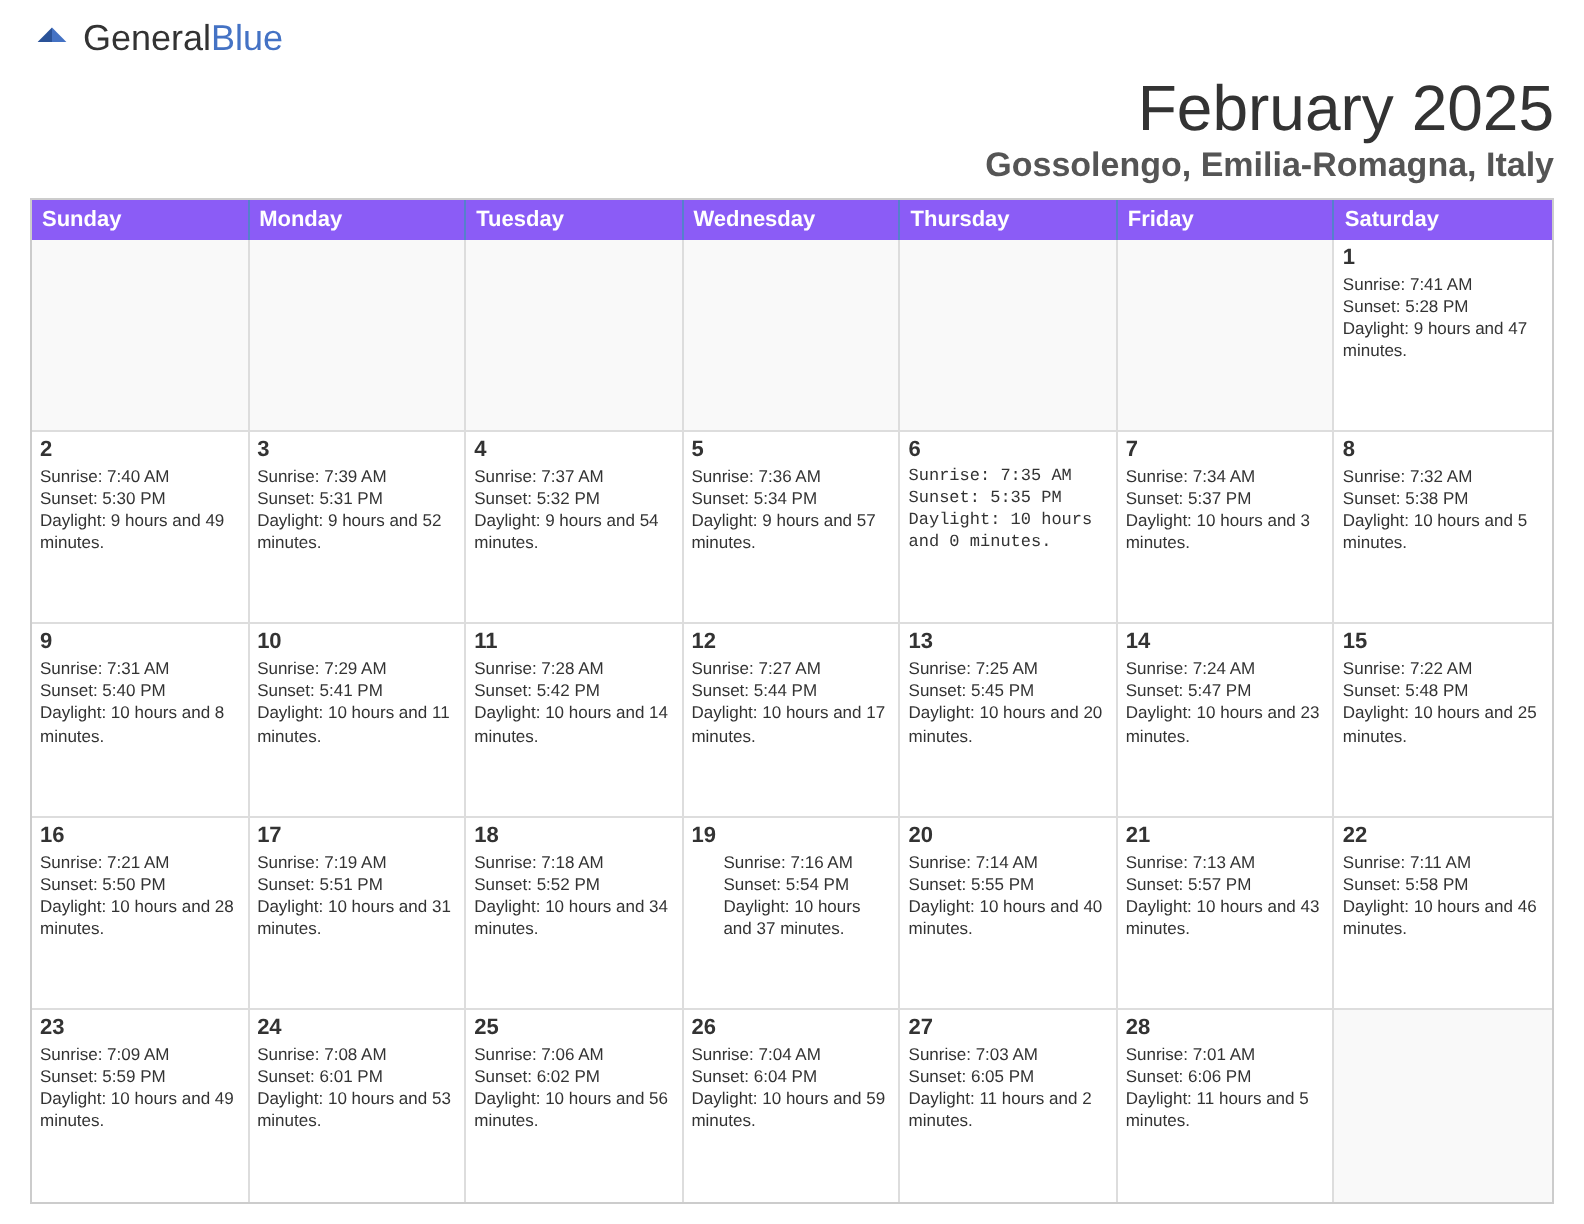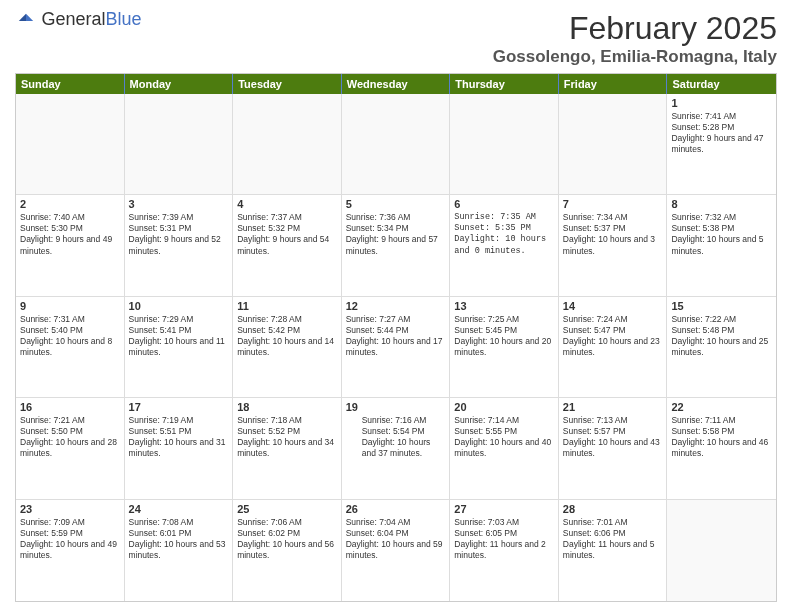--- a/index.html
+++ b/index.html
@@ -34,41 +34,42 @@
       line-height: 1.1;
     }
     .logo-text .blue { color: #4472C4; }
     .logo-icon {
       width: 18px;
       height: 18px;
       margin-left: 2px;
     }
     .title-area {
       text-align: right;
+      margin-top: 26px;
     }
     .month-title {
       font-size: 32px;
       color: #333;
       font-weight: normal;
     }
     .location {
       font-size: 17px;
       color: #555;
       font-weight: bold;
     }
     .calendar {
       flex: 1;
       display: flex;
       flex-direction: column;
       border: 1px solid #ccc;
     }
     .cal-header {
       display: grid;
       grid-template-columns: repeat(7, 1fr);
-      background: #4d7c0f;
+      background: #8b5cf6;
     }
     .cal-header-cell {
       color: white;
       font-size: 11px;
       font-weight: bold;
       padding: 4px 5px;
       text-align: left;
       border-right: 1px solid #5580cc;
     }
     .cal-header-cell:last-child { border-right: none; }

